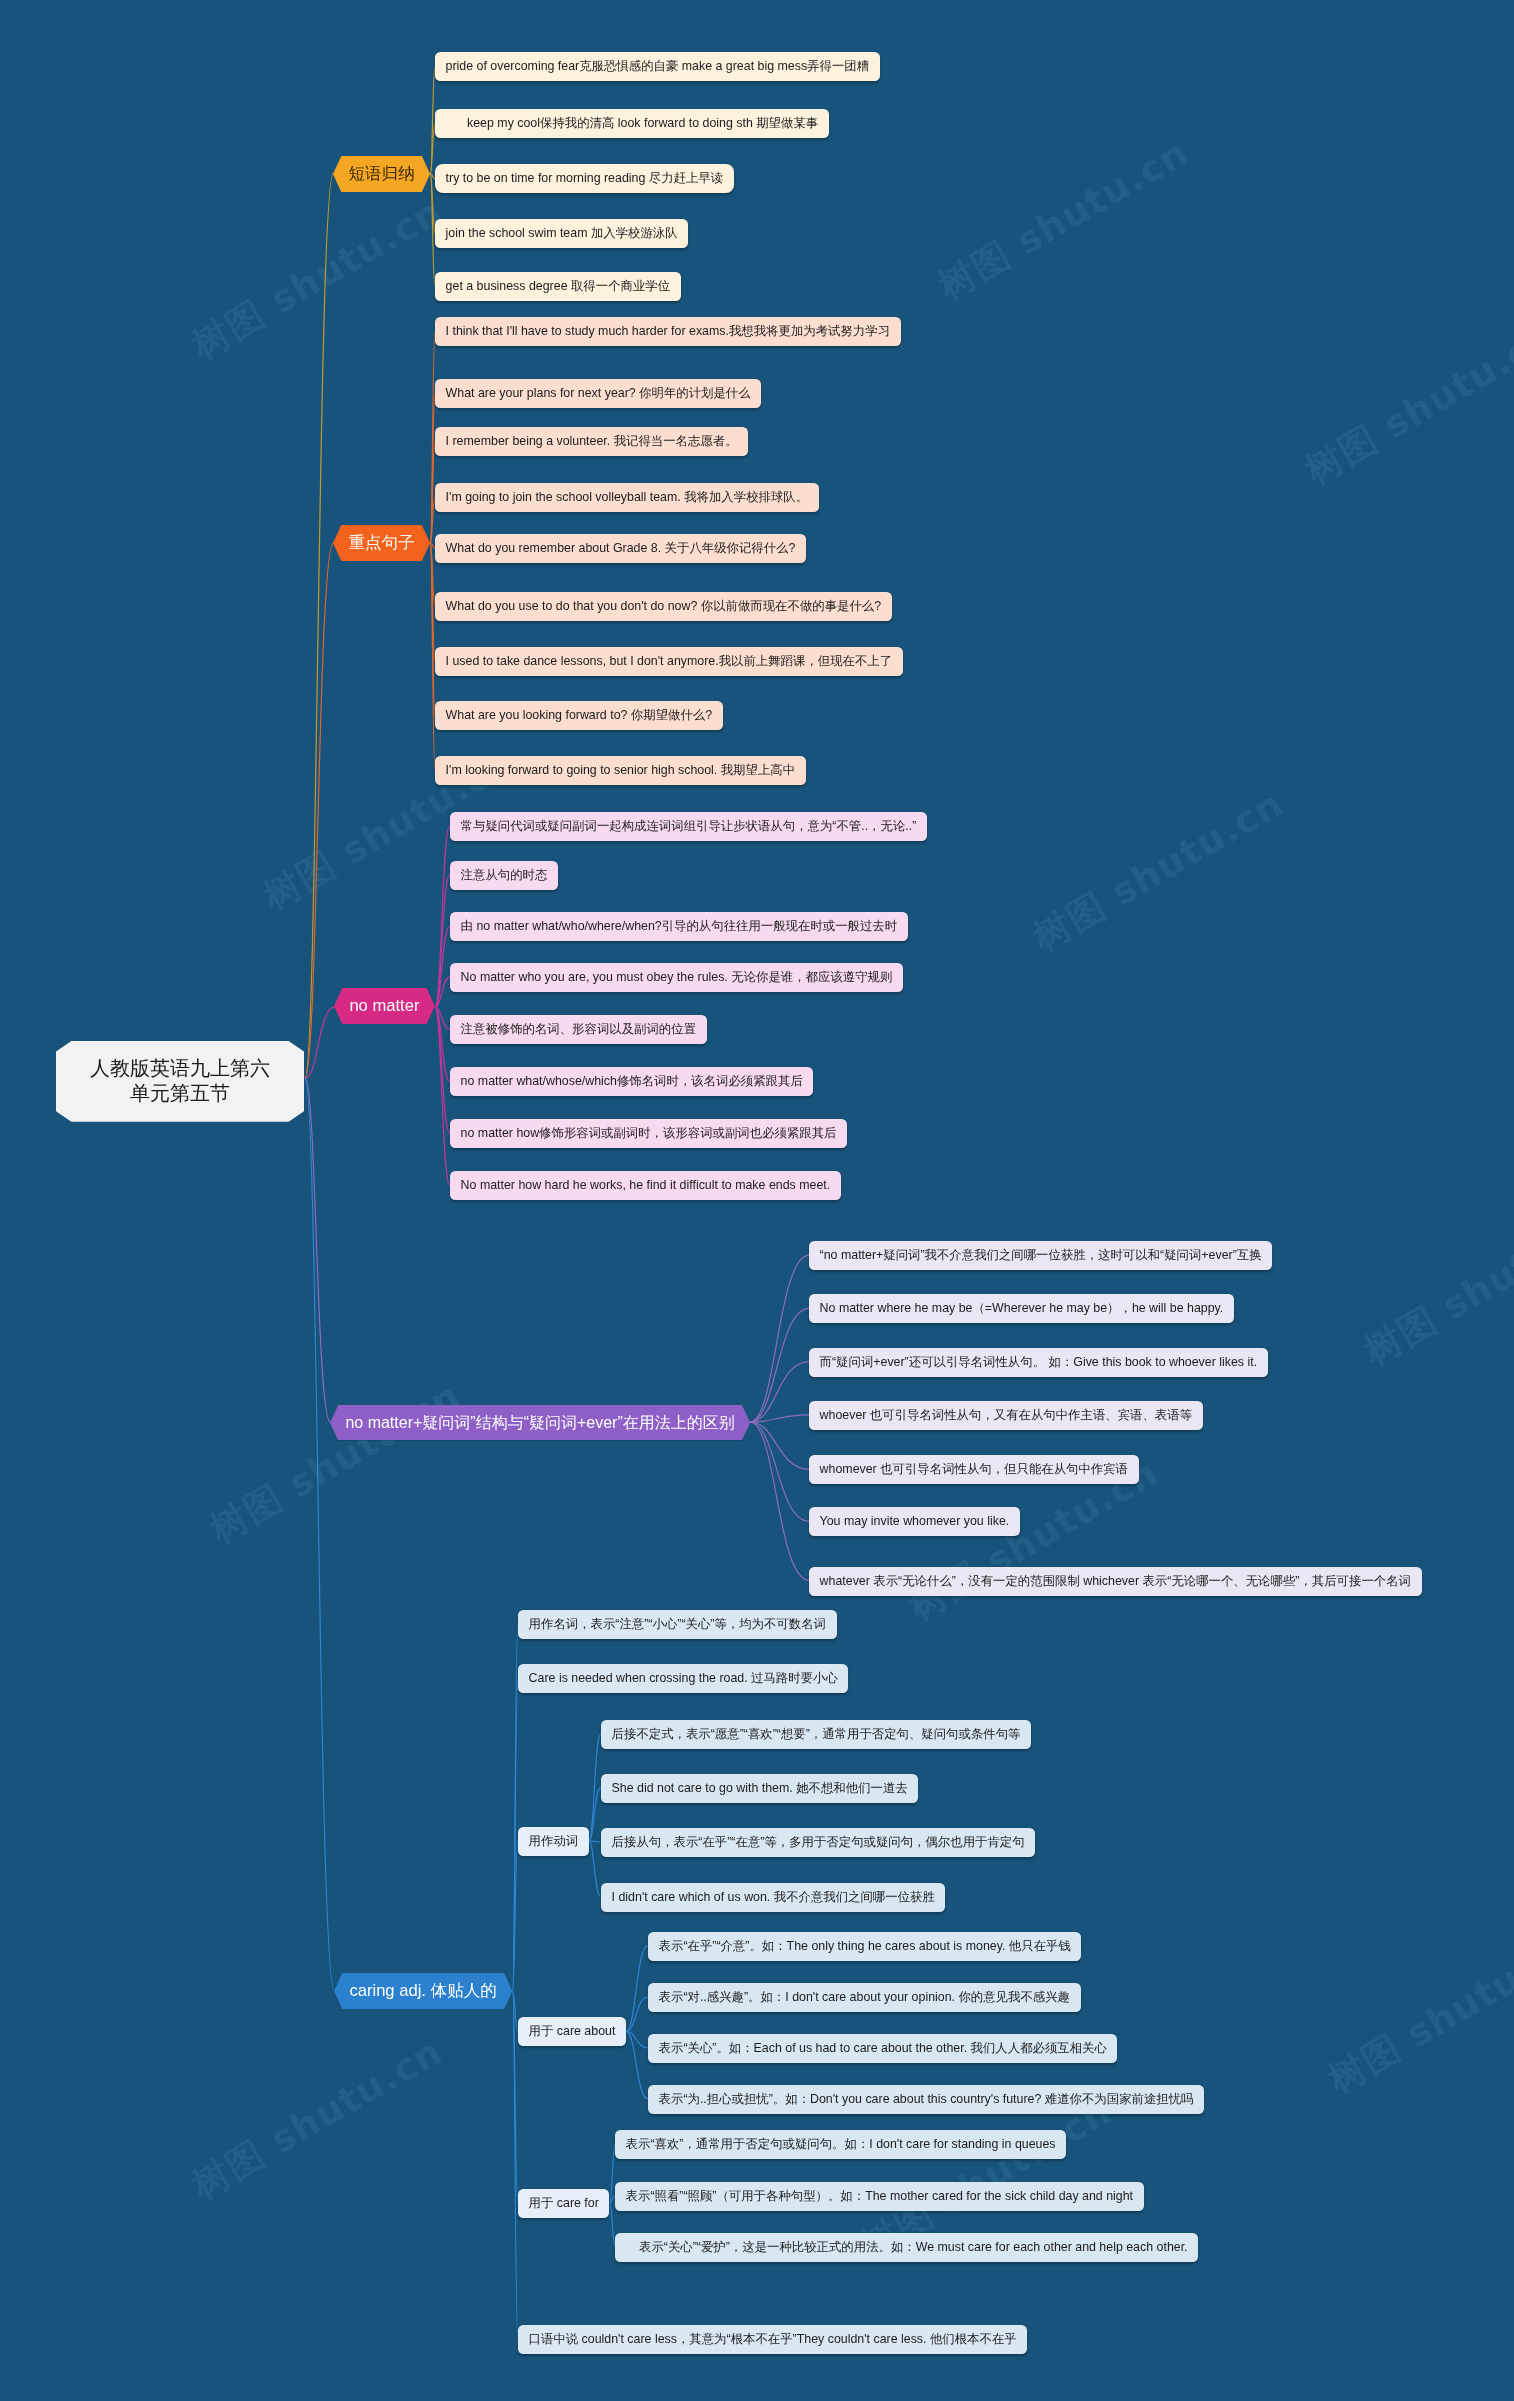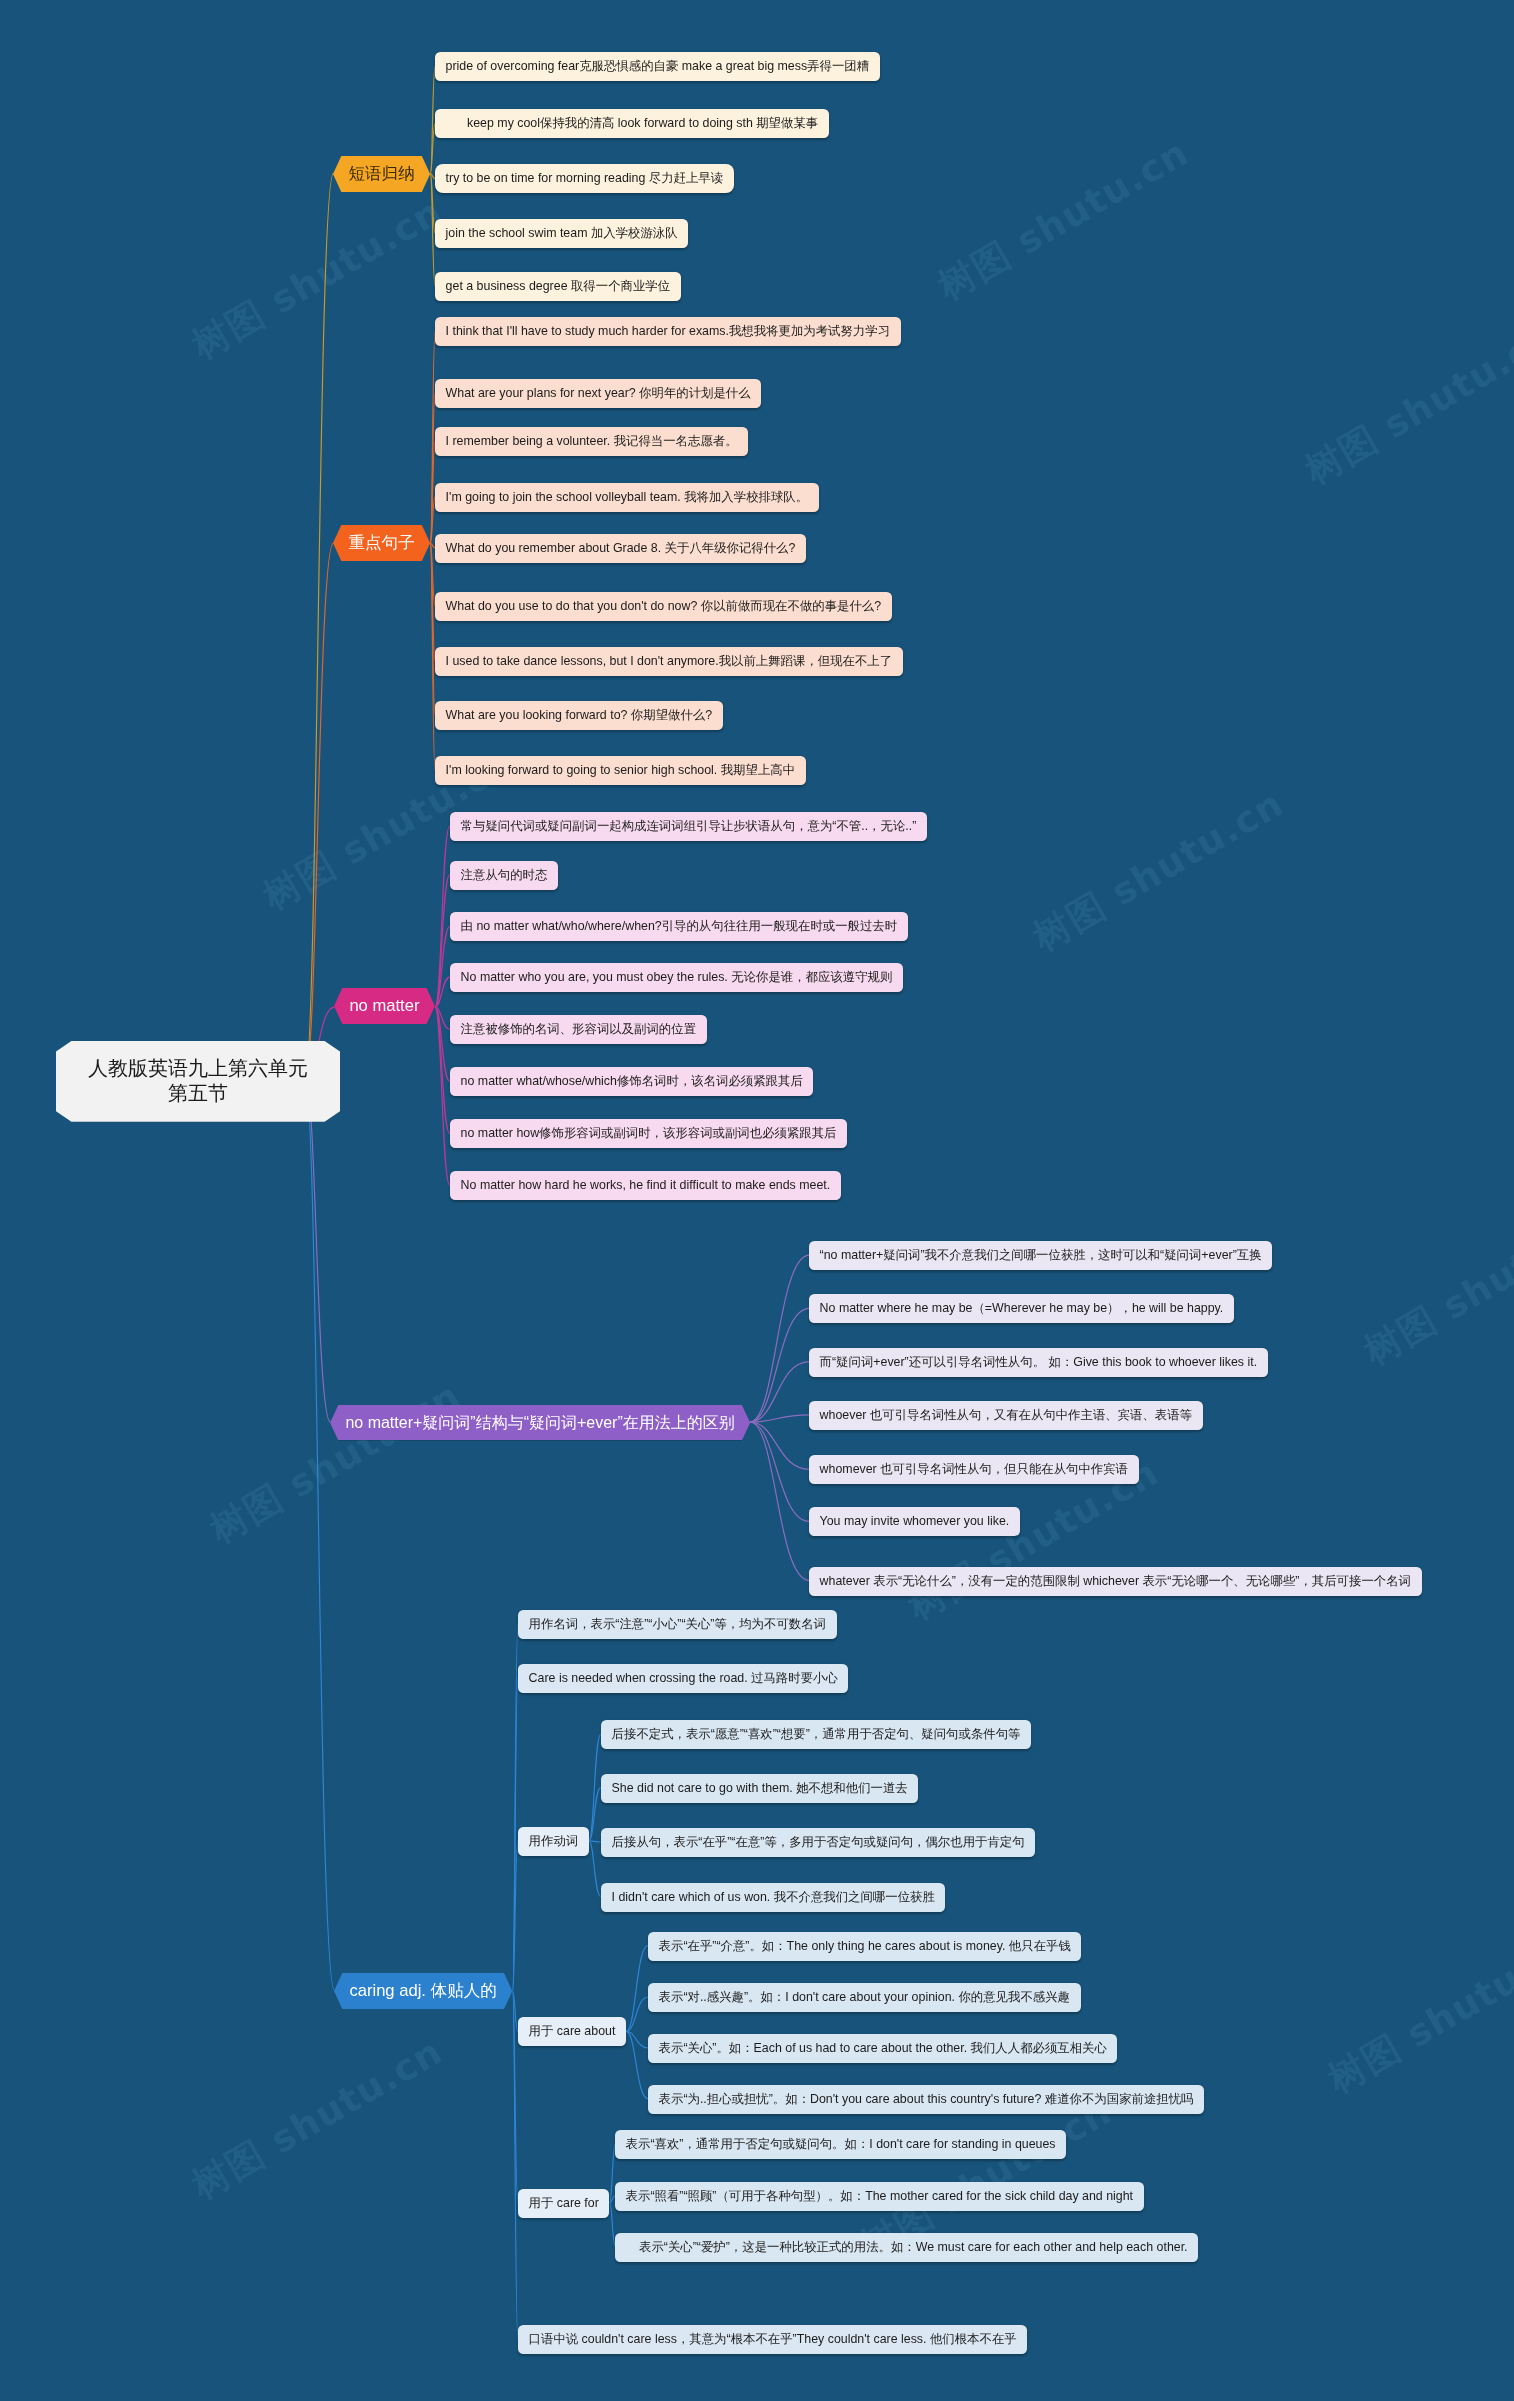--- a/index.html
+++ b/index.html
@@ -134,21 +134,21 @@
       <path d="M1267,2404 C1312.45,2404 1312.45,2572 1368,2572" fill="none" stroke="#8e6dc0" stroke-width="2"></path>
       <path d="M1267,2404 C1312.45,2404 1312.45,2672 1368,2672" fill="none" stroke="#8e6dc0" stroke-width="2"></path>
       <path d="M866,3365.5 C870.05,3365.5 870.05,2746 875,2746" fill="none" stroke="#2e86d6" stroke-width="2"></path>
       <path d="M866,3365.5 C870.05,3365.5 870.05,2836 875,2836" fill="none" stroke="#2e86d6" stroke-width="2"></path>
       <path d="M866,3365.5 C870.05,3365.5 870.05,3112 875,3112" fill="none" stroke="#2e86d6" stroke-width="2"></path>
       <path d="M866,3365.5 C870.05,3365.5 870.05,3434 875,3434" fill="none" stroke="#2e86d6" stroke-width="2"></path>
       <path d="M866,3365.5 C870.05,3365.5 870.05,3724 875,3724" fill="none" stroke="#2e86d6" stroke-width="2"></path>
       <path d="M866,3365.5 C870.05,3365.5 870.05,3954 875,3954" fill="none" stroke="#2e86d6" stroke-width="2"></path>
     </svg>
   <div id="nodes">
-      <div class="node root" style="width: 284px; left: 56px; top: 1041px;">
+      <div class="node root" style="width: 248px; left: 56px; top: 1041px;">
         <span class="txt">人教版英语九上第六单元第五节</span>
       </div>
       <div class="node l1 orange" style="left: 333px; top: 156px;">
         <span class="txt">短语归纳</span>
       </div>
       <div class="node leaf cream" style="left: 435px; top: 52px;">
         <span class="txt">pride of overcoming fear克服恐惧感的自豪   make a great big mess弄得一团糟</span>
       </div>
       <div class="node leaf cream" style="left: 435px; top: 109px; padding-left: 32px;">
         <span class="txt">keep my cool保持我的清高   look forward to doing sth 期望做某事</span>

